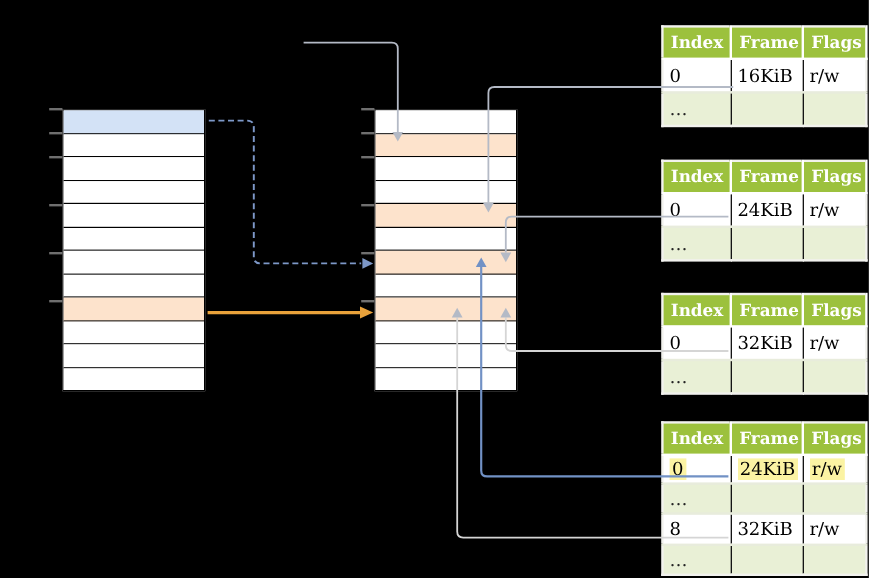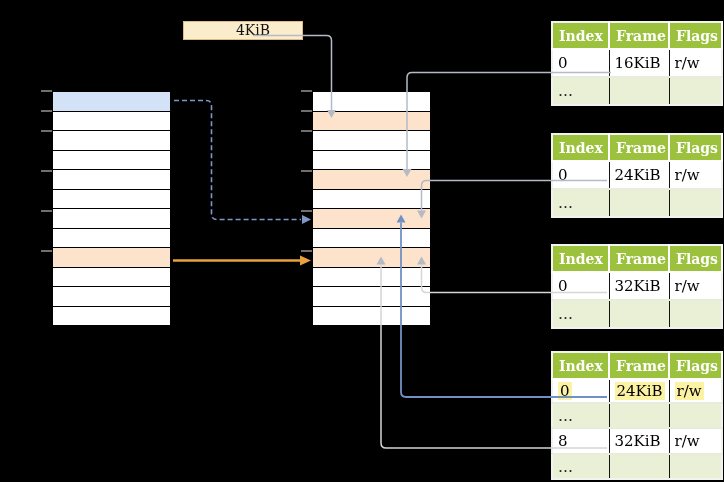--- a/index.html
+++ b/index.html
@@ -39,21 +39,20 @@
   .h27{height:27px}.h28{height:28px}.h24{height:24px}.h25{height:25px}.h26{height:26px}
   mark{background:var(--highlight_yellow,#fbf3a3);color:#000;padding:0 2px;}
   
   #wires{position:absolute;left:0;top:0;pointer-events:none;}
 </style>
 </head>
 <body>
 
 <div id="canvas">
 
-  <div class="sizebox">4KiB</div>
 
   <div class="mtable" style="left:52px;top:91px;">
     <div class="mrow row-blue"></div>
     <div class="mrow"></div>
     <div class="mrow"></div>
     <div class="mrow"></div>
     <div class="mrow"></div>
     <div class="mrow"></div>
     <div class="mrow"></div>
     <div class="mrow"></div>

